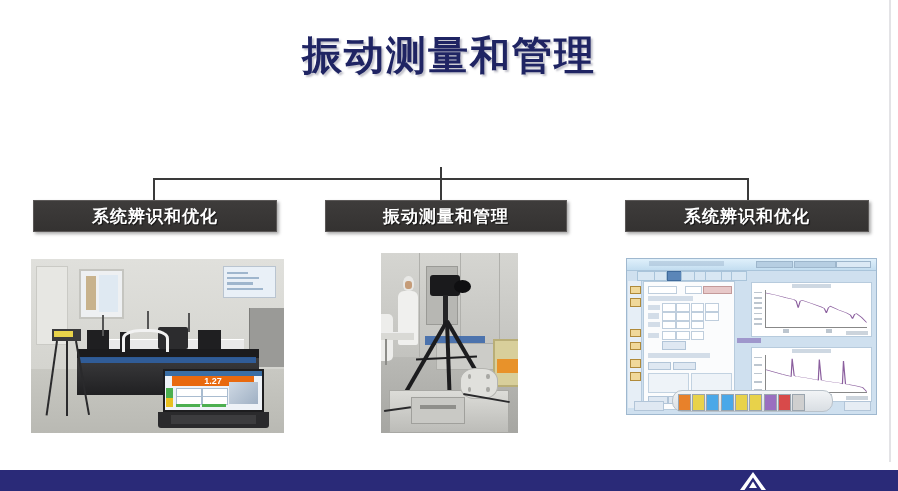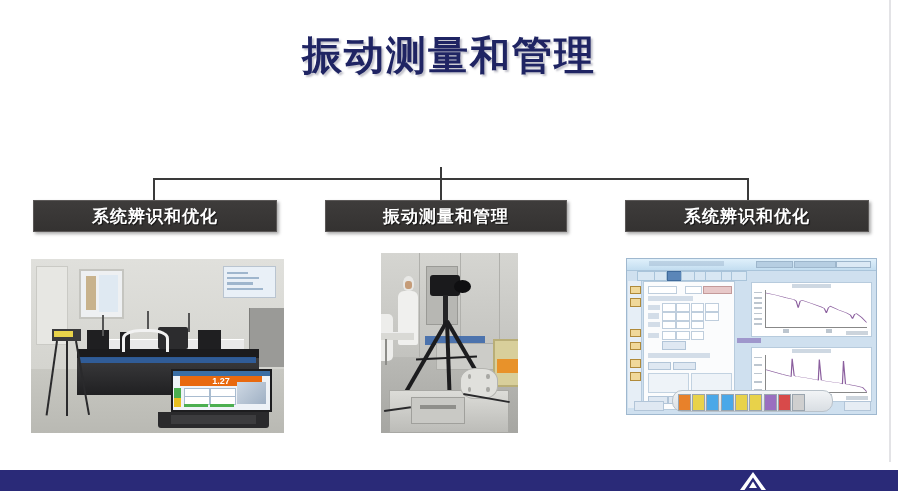--- a/index.html
+++ b/index.html
@@ -100,21 +100,21 @@
   .lab1 .cableloop{position:absolute;left:36%;top:40%;width:16%;height:12%;border:3px solid #f2f2f2;border-bottom:none;border-radius:40% 40% 0 0;}
   .lab1 .tripod{position:absolute;left:7%;top:40%;width:14%;height:50%;}
   .lab1 .tripod .head{position:absolute;left:10%;top:0;width:80%;height:14%;background:#3a3a3c;}
   .lab1 .tripod .badge{position:absolute;left:16%;top:3%;width:54%;height:7%;background:#e8d34a;}
   .lab1 .tripod .leg{position:absolute;top:14%;width:2px;height:86%;background:#2a2a2c;}
   .lab1 .tripod .l1{left:20%;transform:rotate(8deg);transform-origin:top;}
   .lab1 .tripod .l2{left:48%;}
   .lab1 .tripod .l3{left:74%;transform:rotate(-10deg);transform-origin:top;}
   .lab1 .rack{position:absolute;left:86%;top:28%;width:14%;height:34%;background:#9a9a97;border-left:1px solid #7d7d7a;}
   .lab1 .laptop{position:absolute;left:52%;top:63%;width:40%;height:34%;}
-  .lab1 .laptop .lid{position:absolute;left:8px;top:0;width:100%;height:73%;background:#1d1d1f;padding:2px;box-sizing:border-box;}
+  .lab1 .laptop .lid{position:absolute;left:0;top:0;width:100%;height:73%;background:#1d1d1f;padding:2px;box-sizing:border-box;}
   .lab1 .laptop .app{position:absolute;left:2px;top:2px;right:2px;bottom:2px;background:#eef2f7;}
   .lab1 .laptop .appbar{position:absolute;left:0;top:0;width:100%;height:13%;background:#3a6ea5;}
   .lab1 .laptop .val{position:absolute;left:8%;top:14%;width:84%;height:26%;background:#e8690f;color:#fff;font-size:9px;font-weight:bold;display:flex;align-items:center;justify-content:center;}
   .lab1 .laptop .ledg{position:absolute;left:2%;top:44%;width:7%;height:26%;background:#4caf50;}
   .lab1 .laptop .ledy{position:absolute;left:2%;top:70%;width:7%;height:22%;background:#e8c020;}
   .lab1 .laptop .fld{position:absolute;background:#fff;border:1px solid #a9bcd0;}
   .lab1 .laptop .f1{left:12%;top:44%;width:24%;height:18%;}
   .lab1 .laptop .f2{left:39%;top:44%;width:24%;height:18%;}
   .lab1 .laptop .f3{left:12%;top:66%;width:24%;height:16%;}
   .lab1 .laptop .f4{left:39%;top:66%;width:24%;height:16%;}

